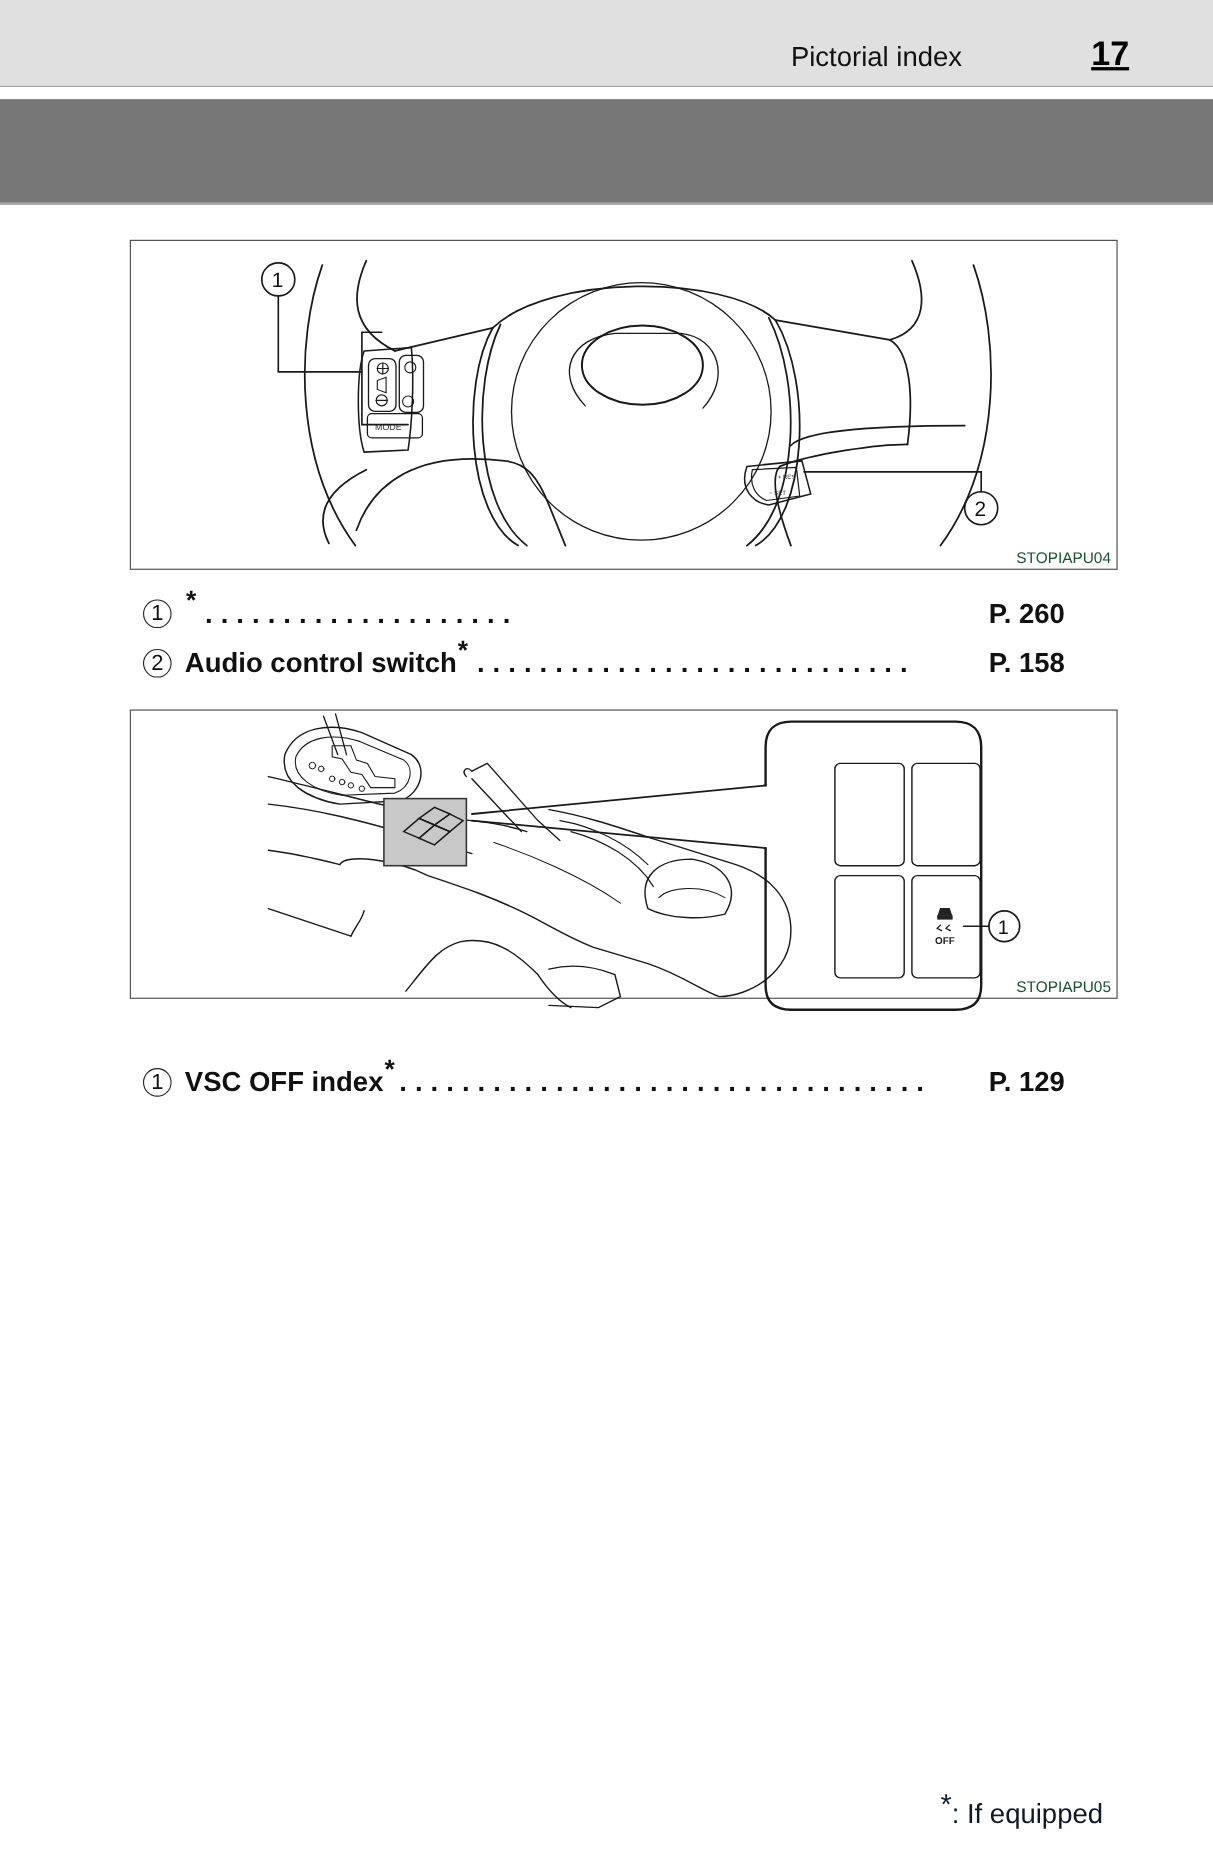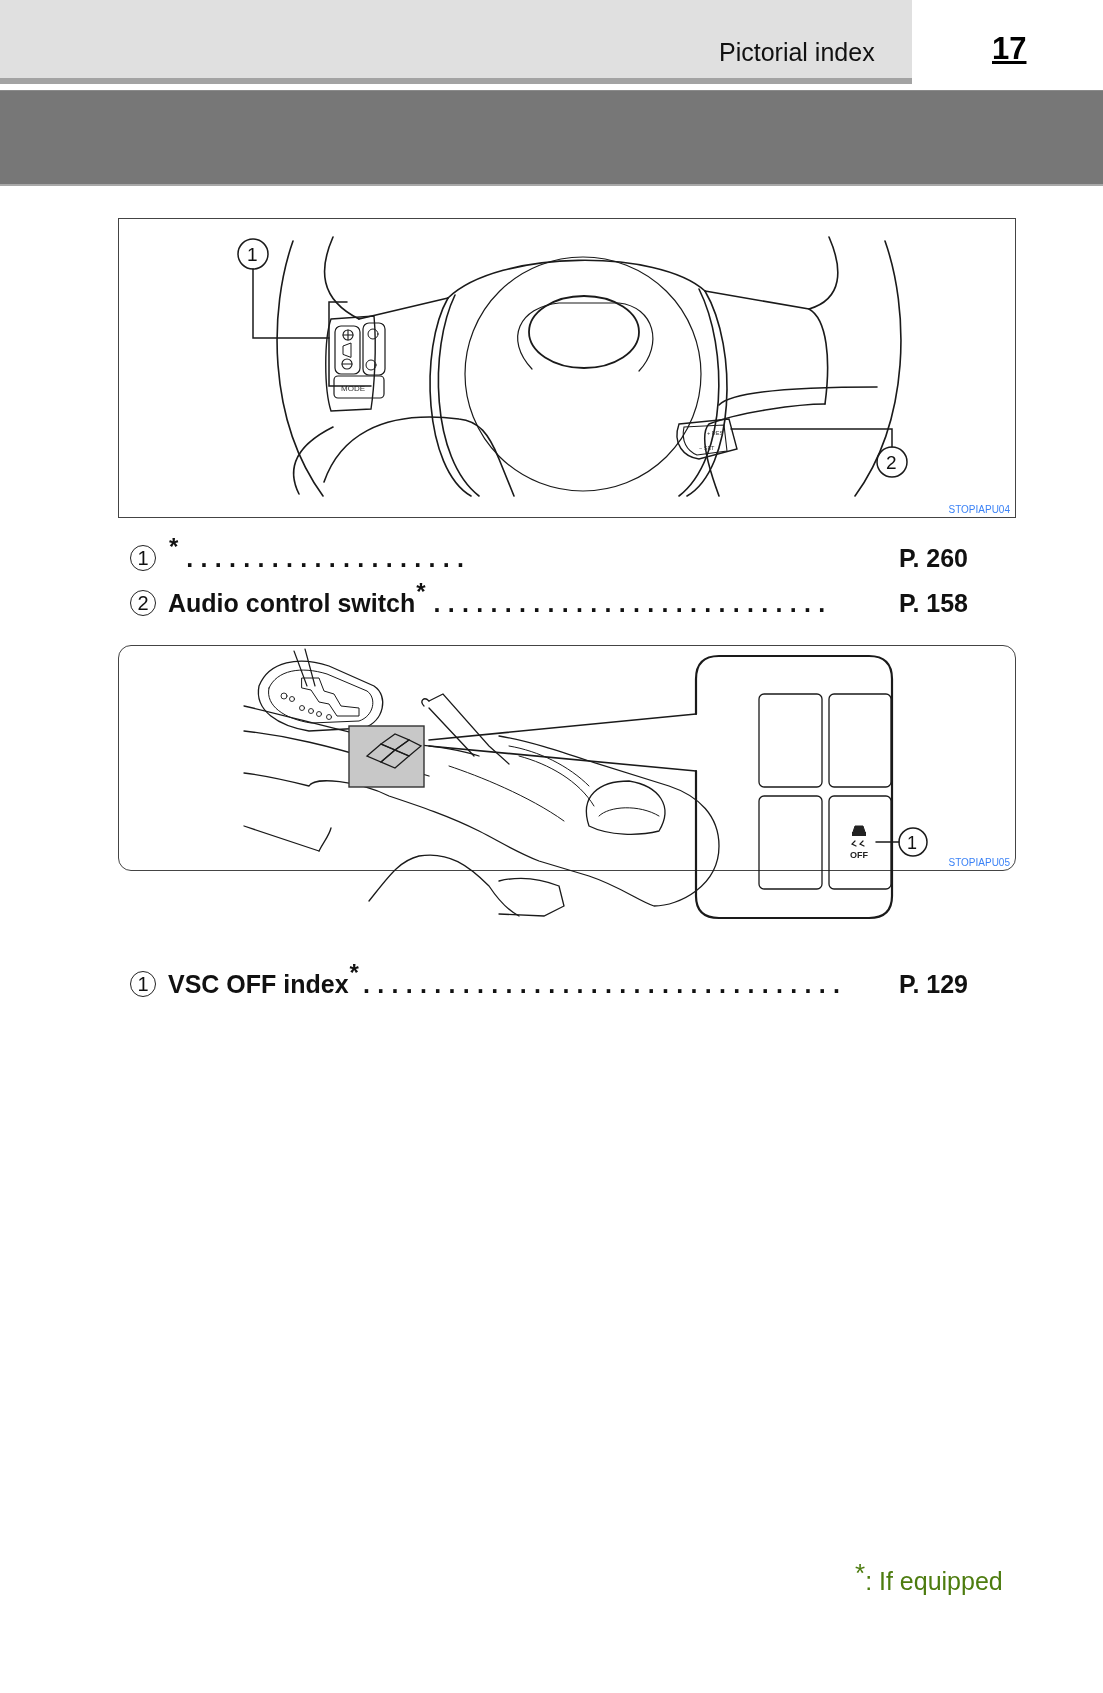--- a/index.html
+++ b/index.html
@@ -1,35 +1,35 @@
 <!DOCTYPE html>
 <html><head>
 <meta charset="utf-8">
 <style>
   html, body { margin:0; padding:0; background:#ffffff; }
   body { width:1103px; height:1693px; position:relative; overflow:hidden;
          font-family:"Liberation Sans", sans-serif; color:#111; }
-  .hdr-top { position:absolute; left:0; top:0; width:884px; height:78px; background:#e0e0e0;
-             border-bottom:6px solid #a3a3a3;padding-left:28px; }
+  .hdr-top { position:absolute; left:0; top:0; width:1103px; height:78px; background:#e0e0e0;
+             border-bottom:1px solid #a3a3a3; }
   .hdr-title { position:absolute; left:719px; top:38px; font-size:25px; color:#111; }
   .hdr-num { position:absolute; left:992px; top:31px; font-size:31px; font-weight:bold; color:#000;text-decoration:underline; }
   .hdr-band { position:absolute; left:0; top:90px; width:1103px; height:93px; background:#777777;
               border-top:1px solid #8a8a8a; border-bottom:2px solid #a8a8a8; }
   .frame { position:absolute; border:1.5px solid #444; background:#fff; box-sizing:border-box; }
   .frame svg { position:absolute; left:0; top:0; }
-  .figcode { position:absolute; right:5px; bottom:2px; font-size:10px; color:#3b82f6; }
+  .figcode { position:absolute; right:5px; bottom:2px; font-size:14px; color:#14532d; }
   .entry { position:absolute; left:130px; width:838px; height:32px; display:flex; align-items:flex-end;
            font-size:25px; font-weight:bold; color:#111; white-space:nowrap; }
   .entry .num { display:inline-flex; width:26px; height:26px; border:1.4px solid #222; border-radius:50%;
                 align-items:center; justify-content:center; font-weight:normal; font-size:20px;
                 margin-right:12px; margin-bottom:2px; box-sizing:border-box; }
   .entry .star { font-size:24px; position:relative; top:-12px; margin-left:1px; }
   .entry .dots { flex:1; overflow:hidden; margin:0 8px; letter-spacing:7.3px; font-weight:bold; }
   .entry .page { }
-  .footnote { position:absolute; left:855px; top:1566px; font-size:25px; color:#4d7c0f; }
+  .footnote { position:absolute; left:855px; top:1633px; font-size:25px; color:#0f172a; }
   .footnote .star { font-size:26px; position:relative; top:-8px; }
 </style>
 </head>
 <body>
 
 <div class="hdr-top">
   <span class="hdr-title">Pictorial index</span>
   <span class="hdr-num">17</span>
 </div>
 <div class="hdr-band"></div>
@@ -106,21 +106,21 @@
   <span class="page">P. 260</span>
 </div>
 <div class="entry" style="top:586px;">
   <span class="num">2</span>
   <span>Audio control switch</span>
   <span class="star">*</span>
   <span class="dots">............................</span>
   <span class="page">P. 158</span>
 </div>
 
-<div class="frame" style="left:118px; top:645px; width:898px; height:226px;border-radius:13px;">
+<div class="frame" style="left:118px; top:645px; width:898px; height:263px;">
   <svg width="898" height="299" viewBox="0 0 898 299" fill="none" stroke="#1a1a1a" stroke-width="1.3" stroke-linecap="round">
 
     <path d="M140 40 C150 15 180 10 210 20 L255 40 C270 50 265 75 245 82 L190 85 C160 80 135 65 140 40 Z"></path>
     <path d="M150 42 C158 24 182 20 208 28 L248 45 C258 52 255 70 240 75 L192 77 C166 73 146 60 150 42 Z" stroke-width="1"></path>
     <path d="M183 32 L200 32 L205 45 L215 48 L222 60 L240 62 L240 70 L218 70 L210 58 L200 56 L192 44 L183 42 Z" stroke-width="1"></path>
     <path d="M175 5 L188 40" stroke-width="1.2"></path>
     <path d="M186 3 L196 40" stroke-width="1.2"></path>
     <circle cx="165" cy="50" r="3" stroke-width="0.9"></circle>
       <circle cx="173" cy="53" r="2.5" stroke-width="0.9"></circle>
     <circle cx="183" cy="62" r="2.5" stroke-width="0.9"></circle>

